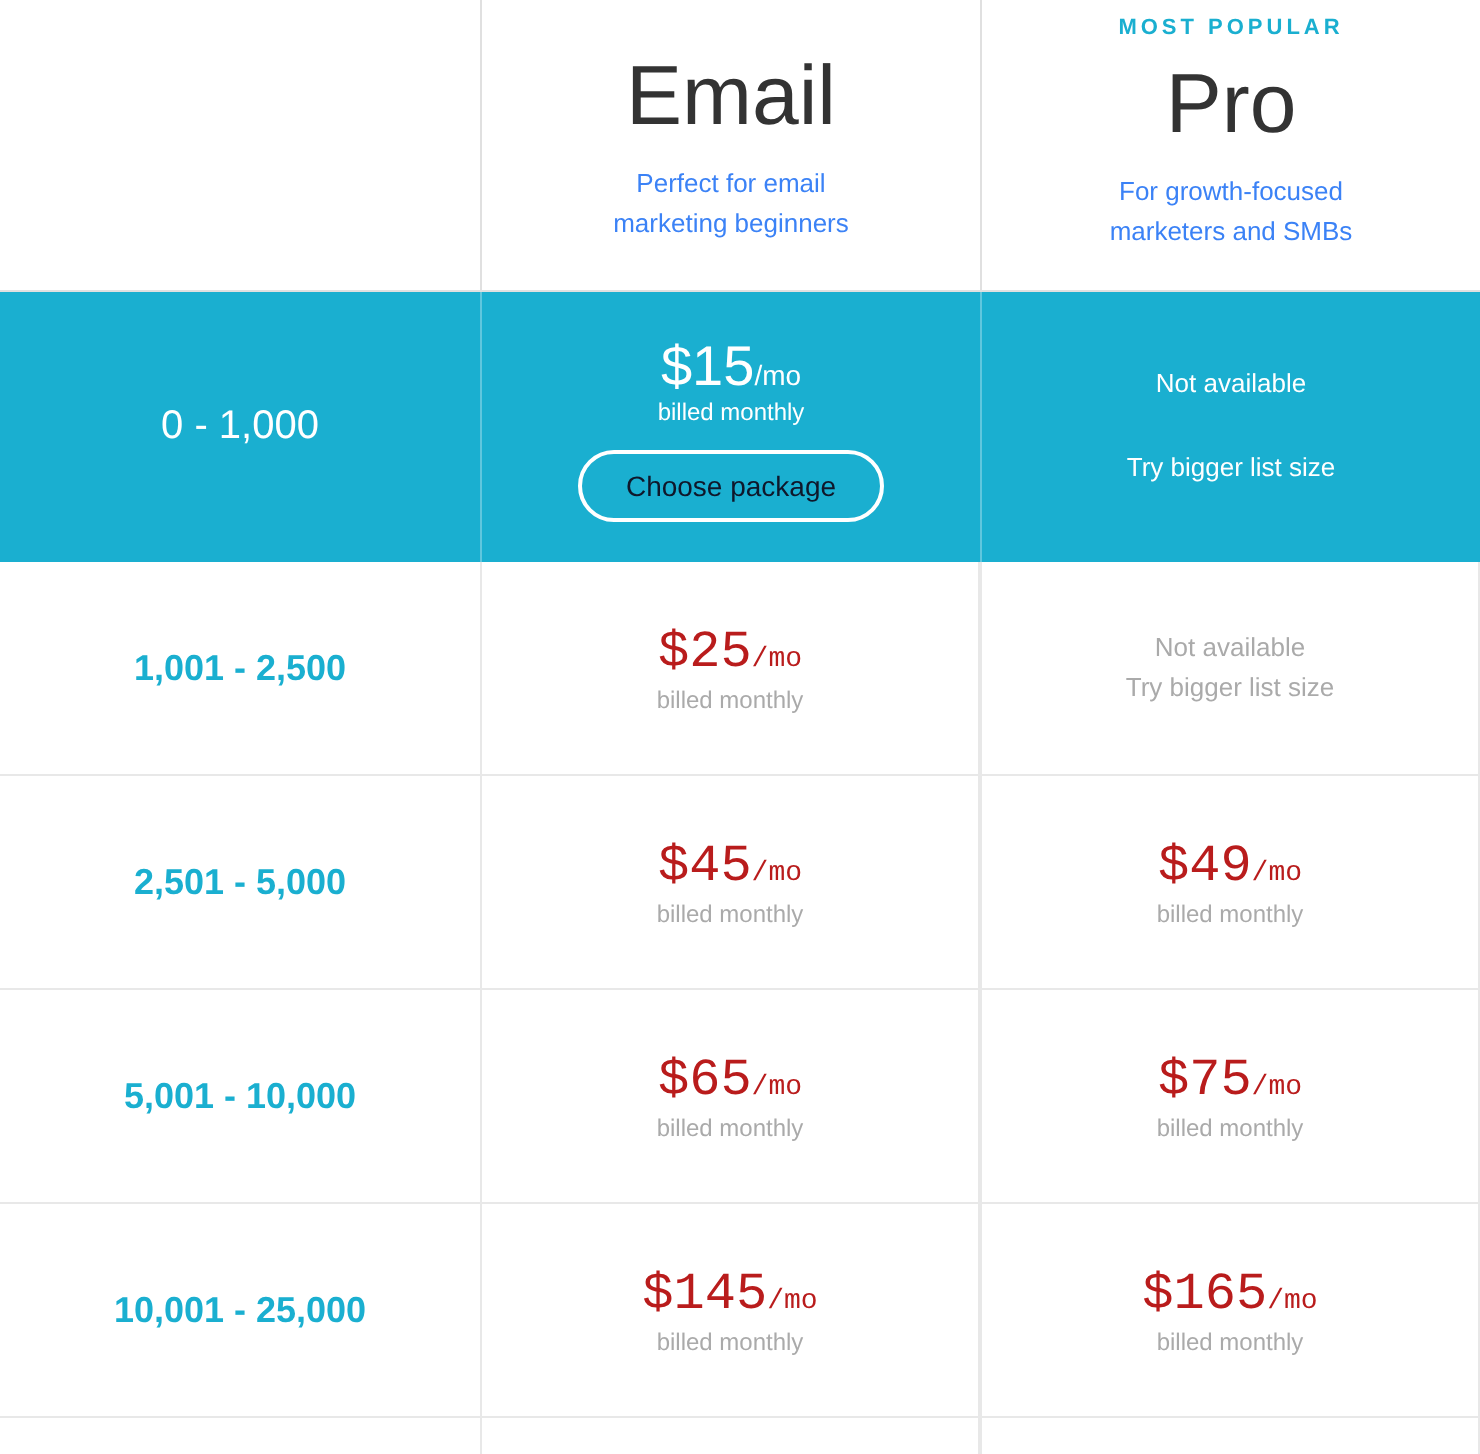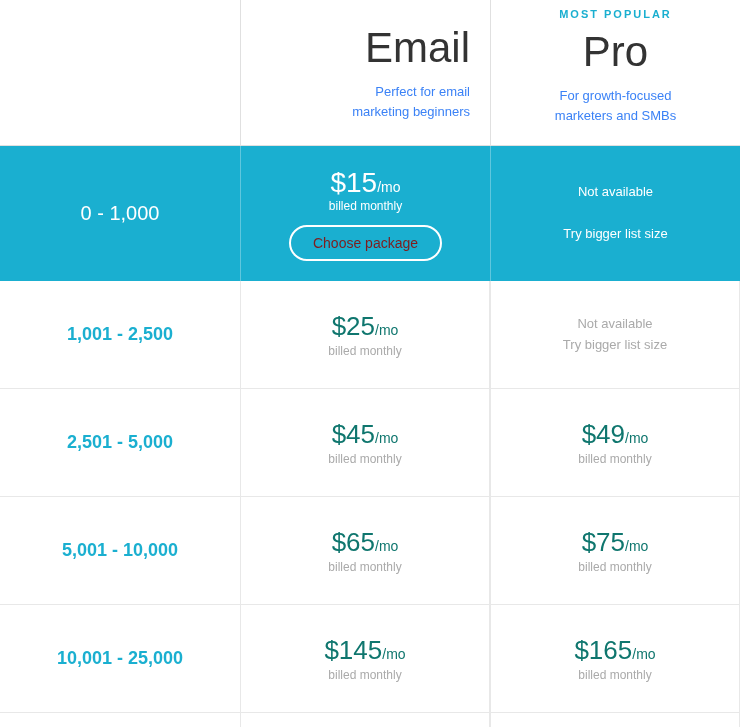--- a/index.html
+++ b/index.html
@@ -16,21 +16,21 @@
       border-bottom: 1px solid #e0e0e0;
     }
 
     .col-range {
       width: 240px;
       flex-shrink: 0;
     }
 
     .col-email {
       flex: 1;
-      text-align: right;
+      text-align: center;
       padding: 24px 20px 20px;
       border-left: 1px solid #e0e0e0;
       border-right: 1px solid #e0e0e0;
     }
 
     .col-pro {
       flex: 1;
       text-align: center;
       padding: 8px 20px 20px;
     }
@@ -104,21 +104,21 @@
 
     .highlight-row .price-cell .billed-label {
       font-size: 12px;
       color: #fff;
       margin-bottom: 12px;
     }
 
     .choose-btn {
       border: 2px solid #fff;
       background: transparent;
-      color: #7f1d1d;
+      color: #0f172a;
       font-size: 14px;
       padding: 8px 22px;
       border-radius: 20px;
       cursor: pointer;
       font-weight: 400;
     }
 
     .highlight-row .unavailable-cell {
       flex: 1;
       display: flex;
@@ -158,21 +158,22 @@
       justify-content: center;
       padding: 30px 20px;
       border-left: 1px solid #e8e8e8;
       border-right: 1px solid #e8e8e8;
       text-align: center;
     }
 
     .data-row .price-cell .price-amount {
       font-size: 26px;
       font-weight: 400;
-      color: #0f766e;
+      color: #b91c1c;
+      font-family: Liberation Mono, monospace;
     }
 
     .data-row .price-cell .price-amount sub {
       font-size: 14px;
       vertical-align: baseline;
     }
 
     .data-row .price-cell .billed-text {
       font-size: 12px;
       color: #aaa;

